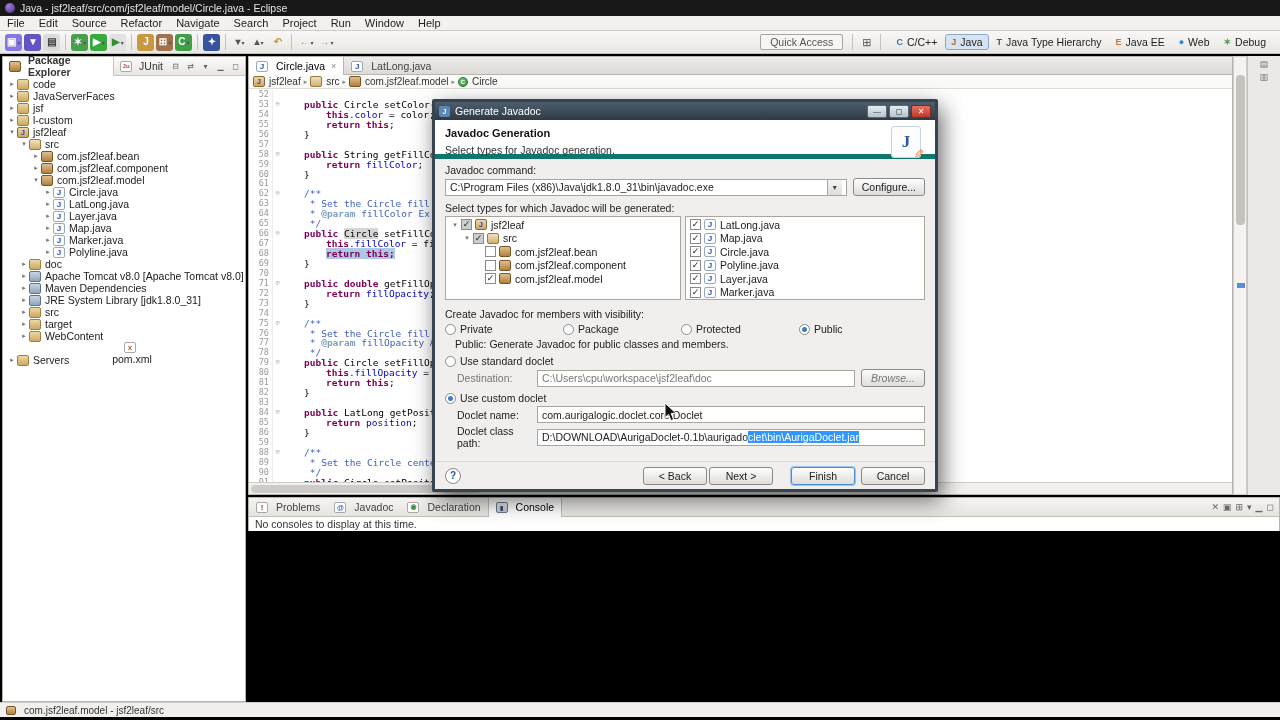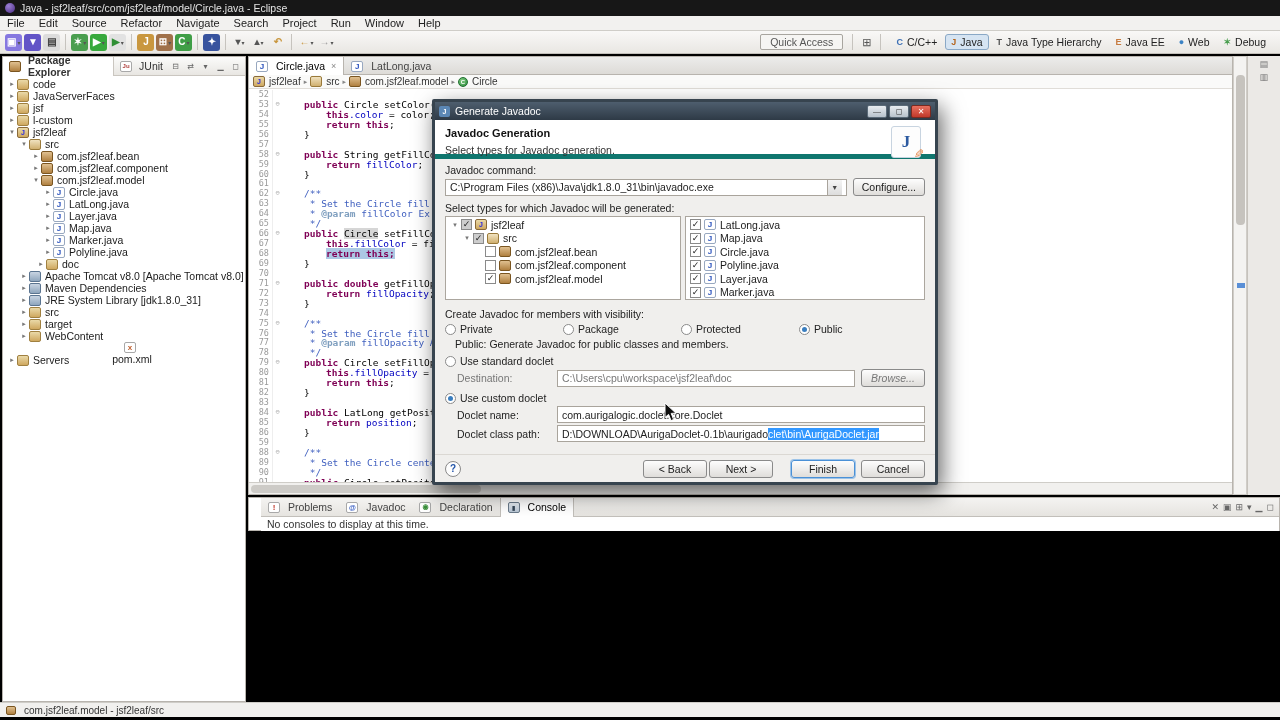--- a/index.html
+++ b/index.html
@@ -97,21 +97,21 @@
   .hscroll{position:absolute;left:0;bottom:0;right:0;height:12px;background:#f1f0ee;border-top:1px solid #cfcdc8;}
   .hthumb{position:absolute;left:2px;top:2px;width:230px;height:8px;background:#cdcbc7;border-radius:4px;}
   .overview{position:absolute;left:1233px;top:56px;width:14px;height:439px;background:#f4f3f1;border:1px solid #d0cdc8;}
   .vthumb{position:absolute;left:2px;top:18px;width:9px;height:150px;background:#c6c3be;border-radius:4px;}
   .ov-mark{position:absolute;left:3px;top:226px;width:8px;height:5px;background:#5a8fd6;}
   .right-trim{position:absolute;left:1247px;top:56px;width:33px;height:439px;background:#ebe9e6;border-left:1px solid #c6c2bc;
               display:flex;flex-direction:column;align-items:center;padding-top:3px;gap:3px;}
   .trim-ic{font-size:9px;color:#777;}
 
   
-  .console-panel{position:absolute;left:248px;top:497px;width:1032px;height:34px;background:#fff;border:1px solid #b8b4ae;padding-left:12px;}
+  .console-panel{position:absolute;left:248px;top:497px;width:1032px;height:34px;background:#fff;border:1px solid #b8b4ae;}
   .cbar{height:19px;background:linear-gradient(#f4f3f1,#e6e4e0);border-bottom:1px solid #c2bfba;display:flex;align-items:center;}
   .ctab{display:flex;align-items:center;gap:4px;padding:0 7px;font-size:10.5px;height:19px;color:#444;}
   .ctab.active{background:#fff;border-right:1px solid #c2bfba;border-left:1px solid #c2bfba;color:#000;}
   .cbar-icons{margin-left:auto;display:flex;gap:4px;padding-right:5px;}
   .cbar-ic{font-size:9px;color:#666;}
   .console-msg{font-size:10.5px;color:#333;padding:1px 0 0 6px;background:#fff;height:14px;}
 
   
   .statusbar{position:absolute;left:0;top:702px;width:1280px;height:15px;background:#f1f0ee;border-top:1px solid #cfcdc8;
              display:flex;align-items:center;font-size:10px;color:#333;padding-left:6px;gap:4px;}
@@ -153,21 +153,21 @@
   .pane-left{width:236px;}
   .pane-right{flex:1;}
   .pane .trow{height:13.5px;}
   .cb{width:11px;height:11px;background:#fff;border:1px solid #8a8a8a;font-size:9px;line-height:9px;
       text-align:center;color:#222;margin:0 3px 0 1px;flex-shrink:0;}
   .cb.gray{background:#cdcdcd;}
   .rd{width:11px;height:11px;border-radius:50%;background:#fff;border:1px solid #8a8a8a;position:relative;flex-shrink:0;}
   .rd.on::after{content:"";position:absolute;inset:2px;border-radius:50%;background:#3a7ebf;}
   .radio-opt{display:flex;align-items:center;gap:4px;width:118px;font-size:10.5px;}
   .sub{margin-left:12px;}
-  .sub .lbl2{width:100px;flex-shrink:0;}
+  .sub .lbl2{width:80px;flex-shrink:0;}
   .dim-t{color:#777;}
   .dlg-footer{height:28px;border-top:1px solid #dbd8d3;display:flex;align-items:center;padding:0 10px;margin-top:6px;}
   .help-btn{width:16px;height:16px;border-radius:50%;border:1px solid #8a8a8a;color:#2255aa;font-weight:bold;
             font-size:10px;display:flex;align-items:center;justify-content:center;background:#fdfdfd;}
   .fbtns{margin-left:auto;display:flex;align-items:center;}
 
   .cursor-svg{position:absolute;left:664px;top:402px;z-index:99;}
 </style>
 </head>
 <body>
@@ -378,21 +378,21 @@
         <div class="trow" style="padding-left: 40px;">
           <span class="texp">▸</span>
           <span class="ic ic-jfile"></span>
           <span>Marker.java</span>
         </div>
         <div class="trow" style="padding-left: 40px;">
           <span class="texp">▸</span>
           <span class="ic ic-jfile"></span>
           <span>Polyline.java</span>
         </div>
-        <div class="trow" style="padding-left: 33px;">
+        <div class="trow" style="padding-left: 16px;">
           <span class="texp">▸</span>
           <span class="ic ic-folder"></span>
           <span>doc</span>
         </div>
         <div class="trow" style="padding-left: 16px;">
           <span class="texp">▸</span>
           <span class="ic ic-library"></span>
           <span>Apache Tomcat v8.0 [Apache Tomcat v8.0]</span>
         </div>
         <div class="trow" style="padding-left: 16px;">

